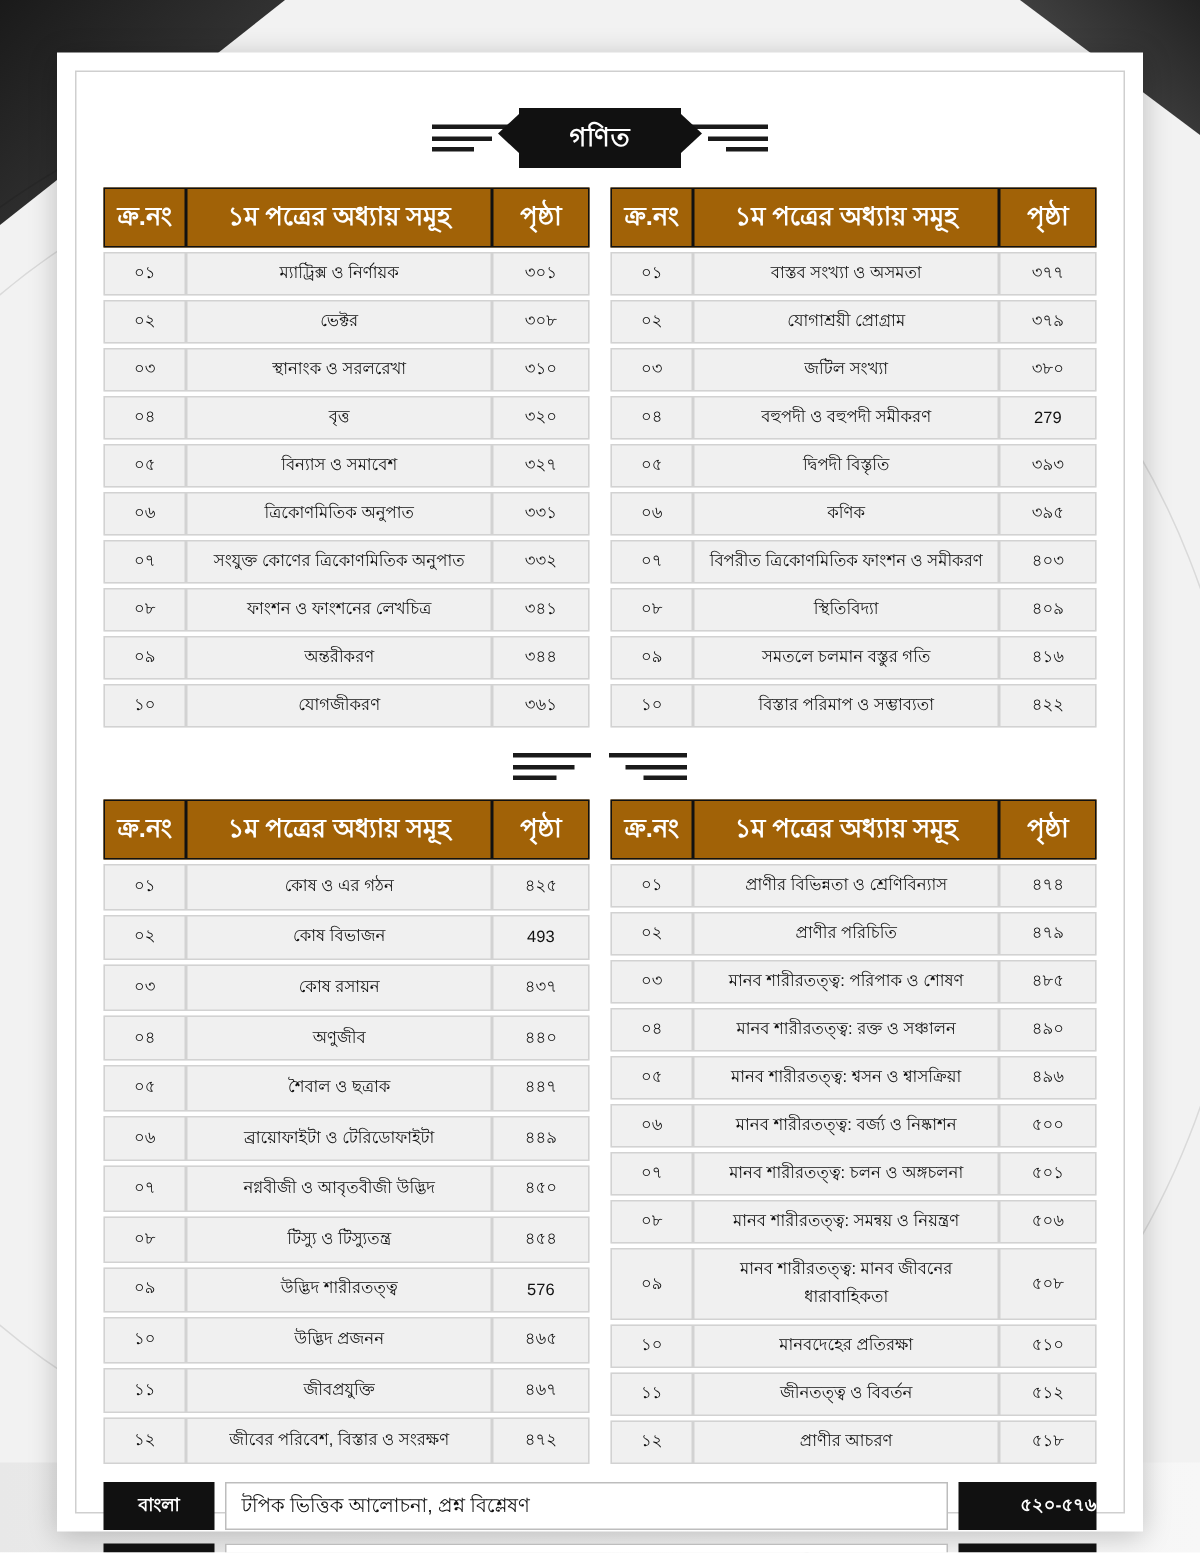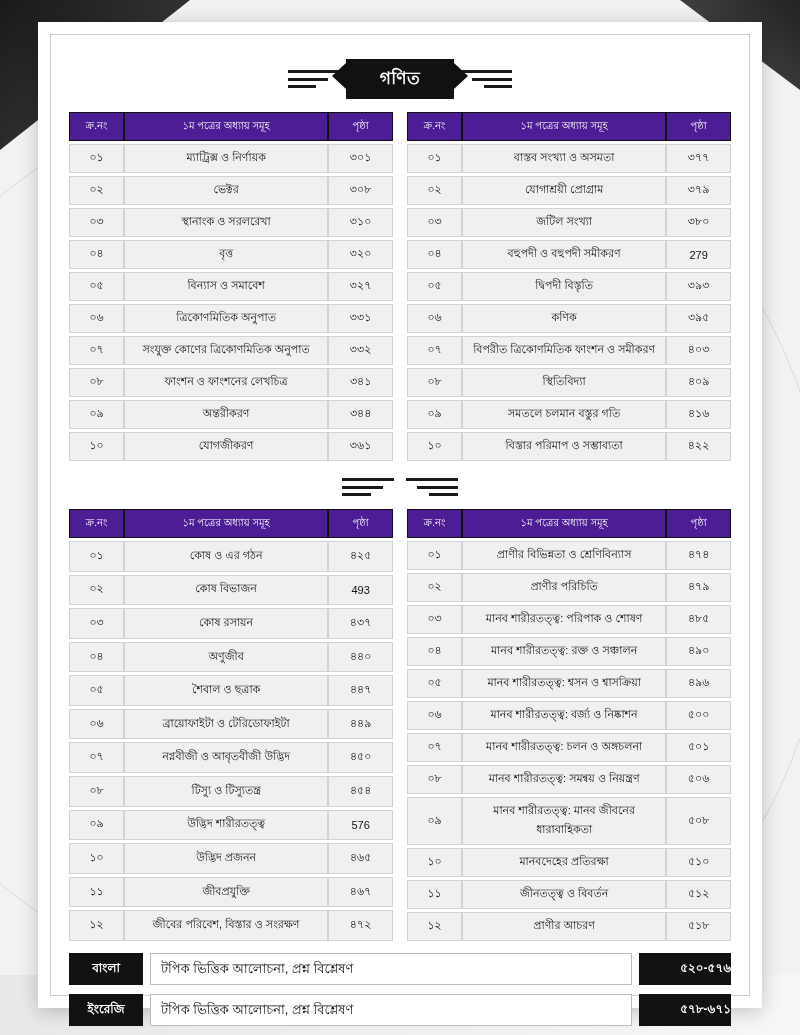--- a/index.html
+++ b/index.html
@@ -37,21 +37,21 @@
     clip-path: polygon(100% 0, 100% 100%, 0 0);
   }
   .bg-bottom {
     position: absolute;
     bottom: 0; left: 0;
     width: 100%; height: 60px;
     background: linear-gradient(90deg,#e8e8e8,#f7f7f7);
   }
   .sheet {
     position: absolute;
-    left: 38px; top: 22px;
+    left: 38px; top: 35px;
     width: 724px; height: 986px;
     background: #ffffff;
     box-shadow: 0 3px 18px rgba(0,0,0,0.22);
   }
   .inner {
     position: absolute;
     left: 12px; top: 12px;
     width: 700px; height: 962px;
     border: 1px solid #cfcfcf;
     padding: 10px 18px;
@@ -102,25 +102,25 @@
     display: flex;
     gap: 14px;
   }
   table.toc {
     width: 50%;
     border-collapse: separate;
     border-spacing: 0 3px;
     font-size: 11px;
   }
   table.toc th {
-    background: #4c1d95;
+    background: #a16207;
     color: #fff;
-    font-weight: normal;
+    font-weight: bold;
     padding: 5px 3px;
-    font-size: 10px;
+    font-size: 17px;
     border: 1px solid #111;
   }
   table.toc th.c-sl { width: 17%; }
   table.toc th.c-ch { width: 63%; }
   table.toc th.c-pg { width: 20%; }
   table.toc td {
     background: #f0f0f0;
     border: 1px solid #d2d2d2;
     padding: 4px 4px;
     text-align: center;

